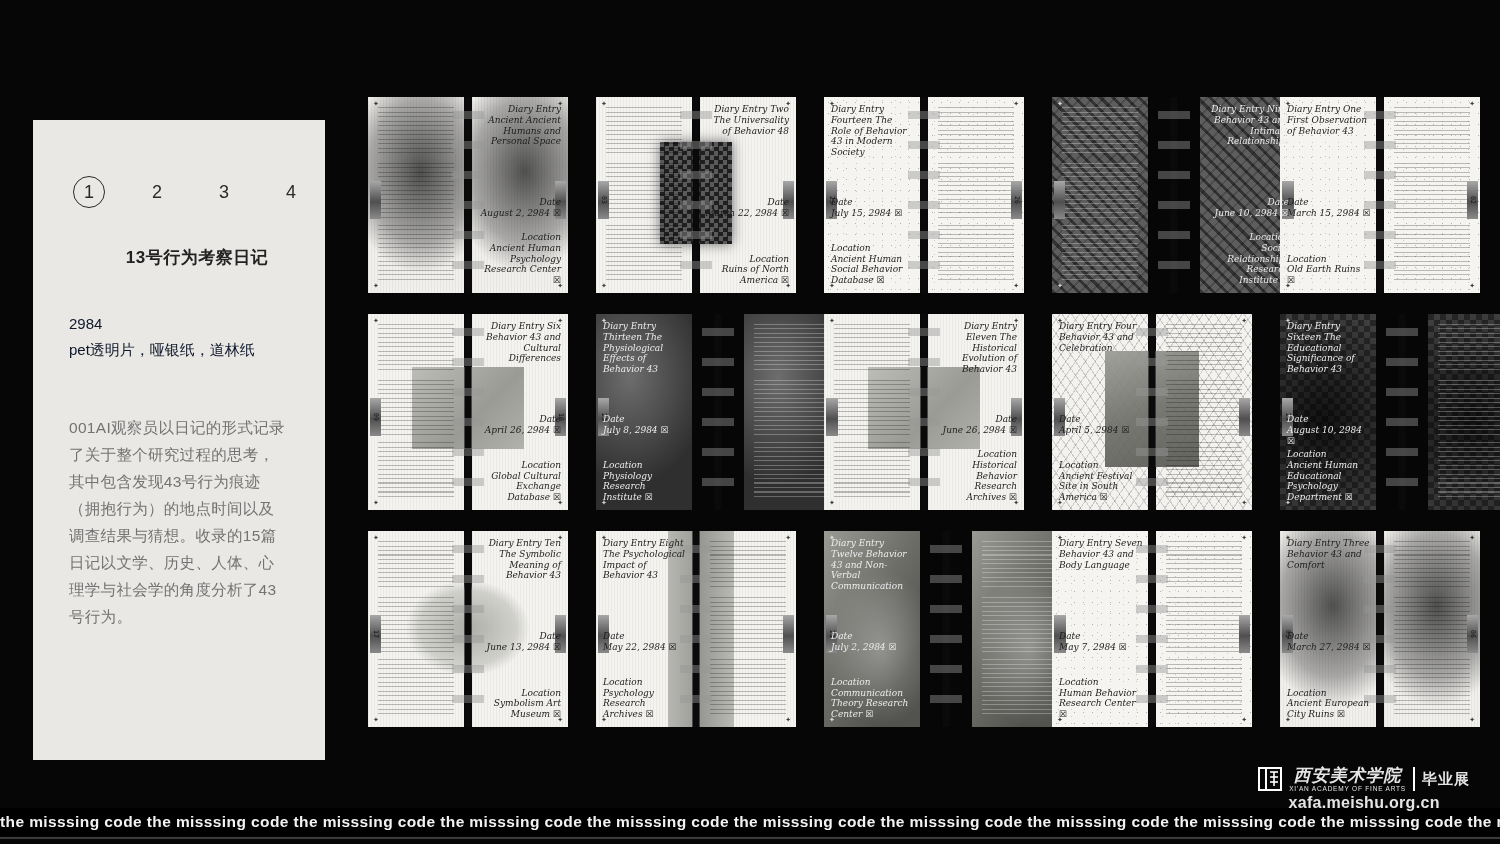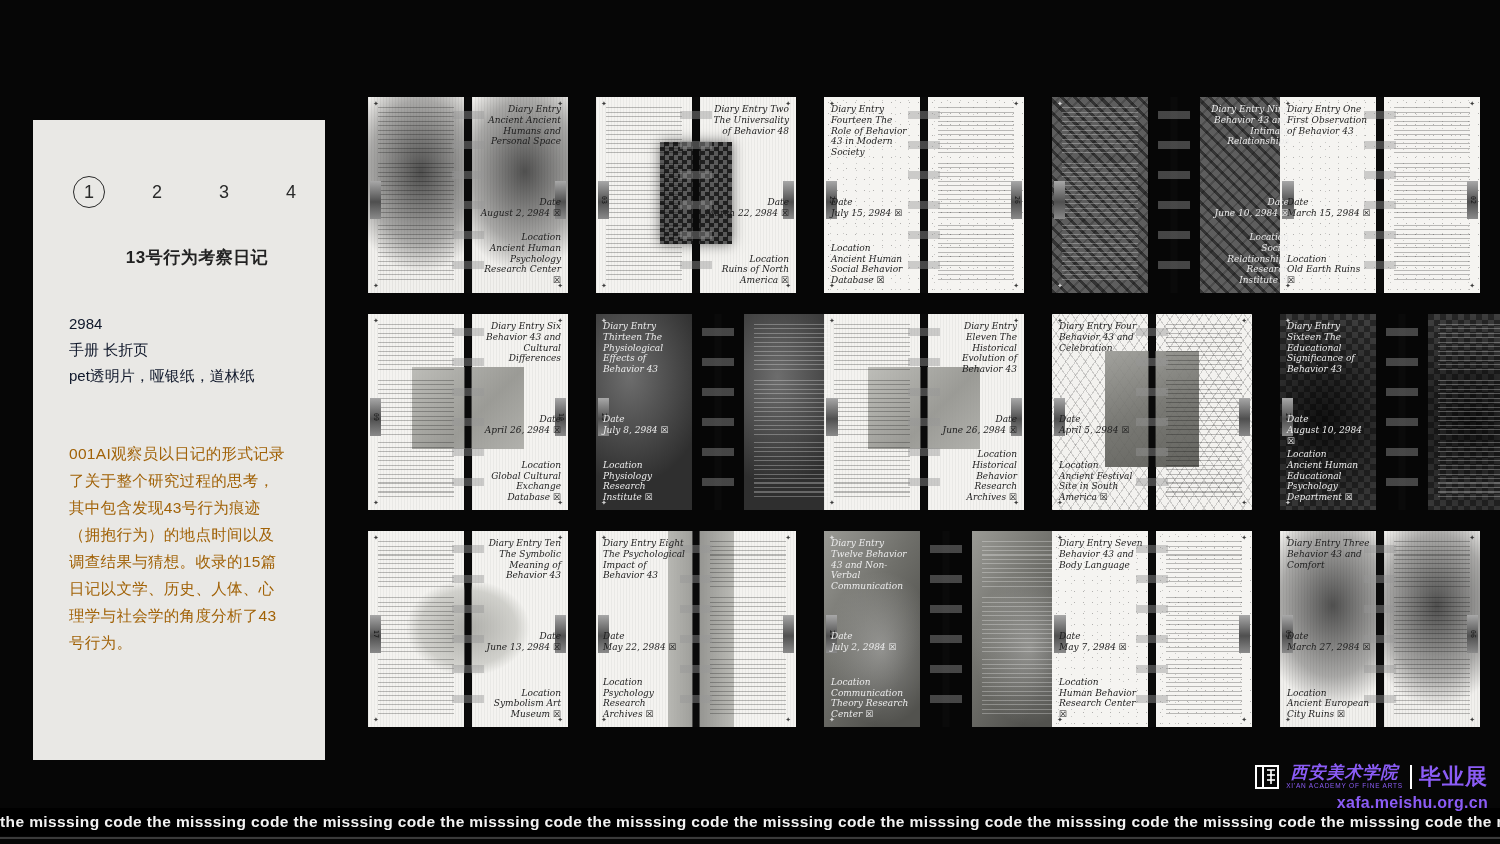--- a/index.html
+++ b/index.html
@@ -10,21 +10,21 @@
   .panel{position:absolute;left:33px;top:120px;width:292px;height:640px;
          background:#e9e8e5;color:#222;}
   .pager{display:flex;align-items:center;gap:37px;margin:56px 0 0 40px;}
   .pager .pg{width:30px;height:30px;display:flex;align-items:center;justify-content:center;
              font-size:18px;color:#2a2a2a;cursor:pointer;}
   .pager .pg.active{border:1.6px solid #2a2a2a;border-radius:50%;}
   .ttl{margin:38px 0 0 36px;text-align:center;}
   .ttl .cn{font-size:17px;font-weight:bold;letter-spacing:.5px;}
   .ttl .en{font-size:17px;font-style:italic;margin-top:3px;}
   .meta{margin:42px 0 0 36px;font-size:15px;line-height:1.73;color:#0f172a;}
-  .desc{margin:52px 36px 0 36px;font-size:15.5px;line-height:1.74;letter-spacing:.3px;color:#a16207;}
+  .desc{margin:52px 36px 0 36px;font-size:15.5px;line-height:1.74;letter-spacing:.3px;color:#737373;}
 
   
   .grid{position:absolute;left:368px;top:97px;width:1112px;
         display:grid;grid-template-columns:repeat(5,200px);grid-auto-rows:196px;
         column-gap:28px;row-gap:21px;}
   .spread{position:relative;margin:0;width:200px;height:196px;--ink:rgba(0,0,0,.45);color:#1c1c1c;}
   .spread.dark{--ink:rgba(255,255,255,.5);color:#ececec;padding-left:44px;}
   .page{position:absolute;top:0;bottom:0;width:96px;overflow:hidden;}
   .pg-left{left:0;}
   .pg-right{right:0;}
@@ -102,48 +102,47 @@
   .loc-block{bottom:7px;}
   .block .lbl{display:block;}
   .box{font-style:normal;font-size:9px;}
 
   
   .ticker{position:absolute;left:0;right:0;bottom:8px;height:28px;background:#000;
           display:flex;align-items:center;overflow:hidden;white-space:nowrap;
           font-weight:bold;font-size:15.5px;color:#f2f2f2;letter-spacing:.4px;}
   .baseline{position:absolute;left:0;right:0;bottom:5px;height:2px;background:#3a3a3a;}
 
-  .brand{position:absolute;right:12px;bottom:32px;color:#8b5cf6;display:flex;flex-direction:column;align-items:flex-end;z-index:6;}
+  .brand{position:absolute;right:30px;bottom:32px;color:#e5e5e5;display:flex;flex-direction:column;align-items:center;z-index:6;}
   .brand-row{display:flex;align-items:center;gap:7px;}
   .seal{width:24px;height:24px;}
   .acad{display:flex;flex-direction:column;align-items:center;line-height:1;}
   .acad .cn{font-family:"DejaVu Serif",serif;font-style:italic;font-weight:bold;font-size:17px;letter-spacing:1px;}
   .acad .en{font-size:6.5px;letter-spacing:.8px;margin-top:2px;}
   .divider{width:2px;height:24px;background:#fff;}
-  .expo{font-weight:bold;font-size:22px;letter-spacing:1px;}
+  .expo{font-weight:bold;font-size:15px;letter-spacing:1px;}
   .site{font-weight:bold;font-size:16px;margin-top:2px;letter-spacing:.3px;cursor:pointer;}
 </style>
 </head>
 <body>
 
 <div class="stage">
 
   <aside class="panel">
     <div class="pager">
         <span class="pg active">1</span>
         <span class="pg">2</span>
         <span class="pg">3</span>
         <span class="pg">4</span>
       </div>
     <div class="ttl">
       <div class="cn">13号行为考察日记</div>
     </div>
     <div class="meta">
       <div>2984</div>
-      <div>手册 长折页</div>
       <div>pet透明片，哑银纸，道林纸</div>
     </div>
     <p class="desc">001AI观察员以日记的形式记录了关于整个研究过程的思考，其中包含发现43号行为痕迹（拥抱行为）的地点时间以及调查结果与猜想。收录的15篇日记以文学、历史、人体、心理学与社会学的角度分析了43号行为。</p>
   </aside>
 
   <section class="grid">
   <figure class="spread t-smudge side-right ph-none">
     <div class="page pg-left text-page">
       <span class="star s-tl">✦</span>
       <span class="star s-bl">✦</span>

